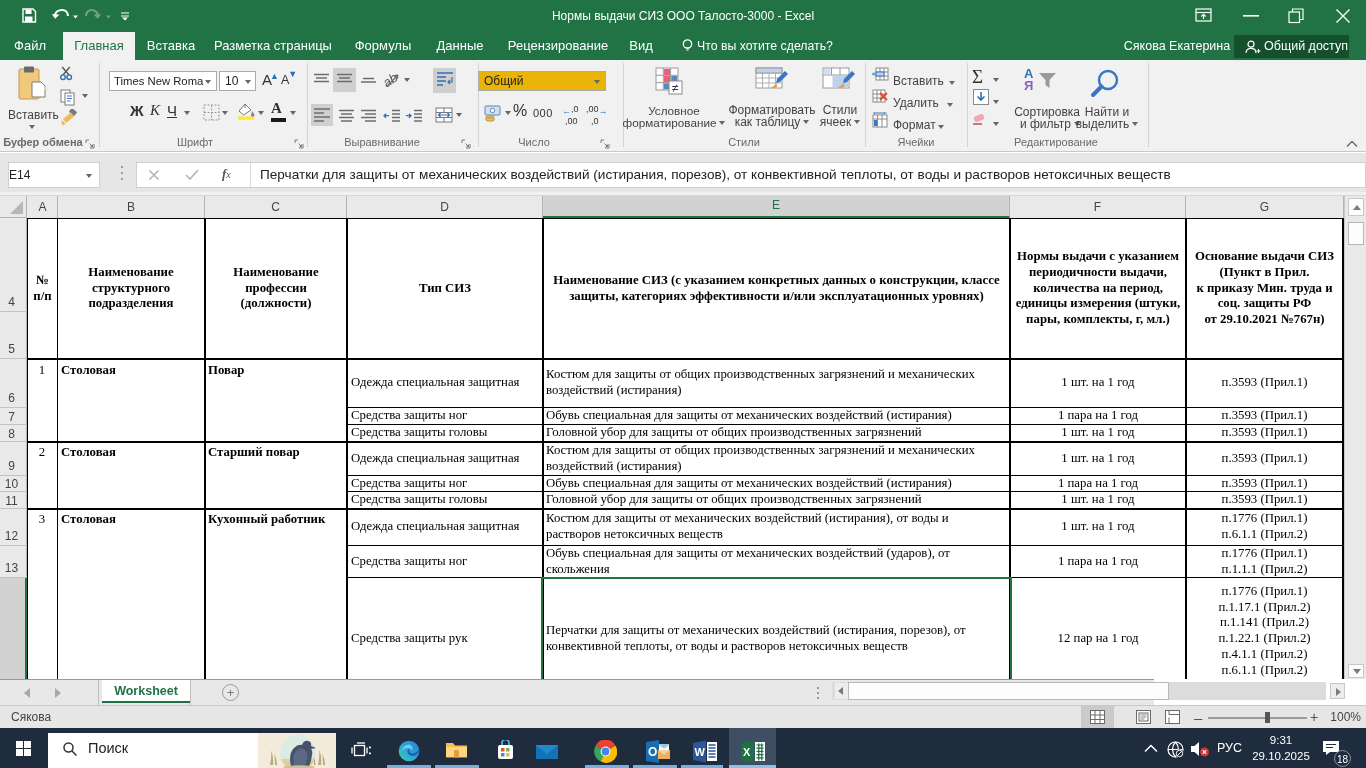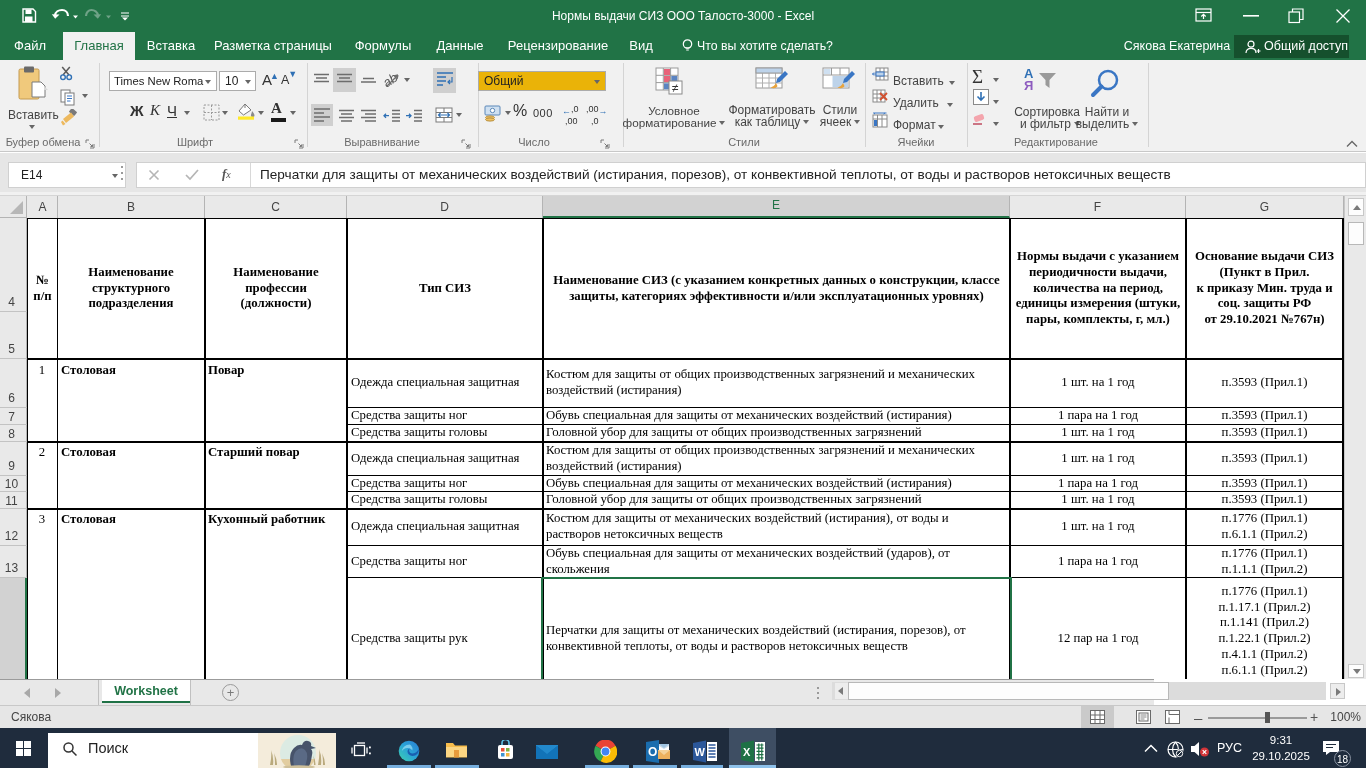--- a/index.html
+++ b/index.html
@@ -116,21 +116,21 @@
       <rect x="1" y="1" width="9" height="12" fill="#fff" stroke="#7a7a7a"></rect>
       <rect x="5" y="4" width="9" height="12" fill="#fff" stroke="#7a7a7a"></rect>
       <path d="M7 7 h5 M7 9.5 h5 M7 12 h3.5" stroke="#3a76c4" stroke-width="1"></path>
     </svg>
   <div class="abs" style="left:82px;top:34px;width:0;height:0;border-left:3.5px solid transparent;border-right:3.5px solid transparent;border-top:4px solid #666;"></div>
   <svg class="abs" style="left:60px;top:49px" width="18" height="18" viewBox="0 0 18 18">
       <rect x="9.5" y="0.5" width="7" height="5" rx="1" fill="#7a7a7a" transform="rotate(40 13 3)"></rect>
       <path d="M3 10 L11 3.5 L14 7.5 L6 14 Z" fill="#edb95e"></path>
       <path d="M2.5 11.5 L5.5 15 L3 16.5 L1 13 Z" fill="#edb95e"></path>
     </svg>
-  <div class="glabel" style="left:3px;width:80px;">Буфер обмена</div>
+  <div class="glabel" style="left:3px;width:80px;font-weight:bold;">Буфер обмена</div>
   <svg class="launch" style="left:85px;" width="10" height="10" viewBox="0 0 10 10">
       <path d="M1 1 h3 M1 1 v3 M9 5 v4 h-4 M4.5 4.5 l3 3 M7.5 5.5 v2 h-2" stroke="#7a7a7a" fill="none"></path>
     </svg>
   <div class="gsep" style="left:99px;"></div>
 
   <div class="abs" style="left:109px;top:11px;width:108px;height:20px;background:#fff;border:1px solid #ababab;font-size:11.3px;color:#222;line-height:18px;padding-left:4px;white-space:nowrap;overflow:hidden;">Times New Roma
     <div style="position:absolute;right:5px;top:8px;width:0;height:0;border-left:3.5px solid transparent;border-right:3.5px solid transparent;border-top:4px solid #666;"></div>
   </div>
   <div class="abs" style="left:219px;top:11px;width:37px;height:20px;background:#fff;border:1px solid #ababab;font-size:12px;color:#222;line-height:18px;padding-left:5px;">10
     <div style="position:absolute;right:4px;top:8px;width:0;height:0;border-left:3.5px solid transparent;border-right:3.5px solid transparent;border-top:4px solid #666;"></div>
@@ -312,21 +312,21 @@
     </svg>
   <div class="abs" style="left:1072px;top:46px;width:70px;text-align:center;font-size:12px;color:#444;line-height:12px;">Найти и<br>выделить<span style="display:inline-block;margin-left:3px;width:0;height:0;border-left:3.5px solid transparent;border-right:3.5px solid transparent;border-top:4px solid #666;vertical-align:2px;"></span></div>
   <div class="glabel" style="left:1011px;width:90px;">Редактирование</div>
   <div class="gsep" style="left:1148px;"></div>
   <svg class="abs" style="left:1346px;top:80px" width="12" height="8" viewBox="0 0 12 8">
       <path d="M1 6.5 L6 1.5 L11 6.5" stroke="#666" stroke-width="1.3" fill="none"></path>
     </svg>
 </div>
 
 <div class="abs fbar" id="fbar">
-  <div class="abs" style="left:8px;top:9px;width:118px;height:26px;background:#fff;border:1px solid #d0d0d0;font-size:12px;color:#222;line-height:24px;padding-left:12px;">E14
+  <div class="abs" style="left:8px;top:9px;width:92px;height:26px;background:#fff;border:1px solid #d0d0d0;font-size:12px;color:#222;line-height:24px;padding-left:0;">E14
     <div style="position:absolute;right:7px;top:11px;width:0;height:0;border-left:3.5px solid transparent;border-right:3.5px solid transparent;border-top:4px solid #666;"></div>
   </div>
   <div class="abs" style="left:121px;top:13px;width:2px;height:2px;background:#9a9a9a;box-shadow:0 6px 0 #9a9a9a, 0 12px 0 #9a9a9a;"></div>
   <div class="abs" style="left:136px;top:9px;width:1230px;height:26px;background:#fff;border:1px solid #d0d0d0;"></div>
   <svg class="abs" style="left:148px;top:16px" width="12" height="12" viewBox="0 0 12 12">
       <path d="M1.5 1.5 L10.5 10.5 M10.5 1.5 L1.5 10.5" stroke="#b5b5b5" stroke-width="1.6"></path>
     </svg>
   <svg class="abs" style="left:185px;top:16px" width="14" height="12" viewBox="0 0 14 12">
       <path d="M1 6 L5 10 L13 1" stroke="#b5b5b5" stroke-width="1.7" fill="none"></path>
     </svg>

